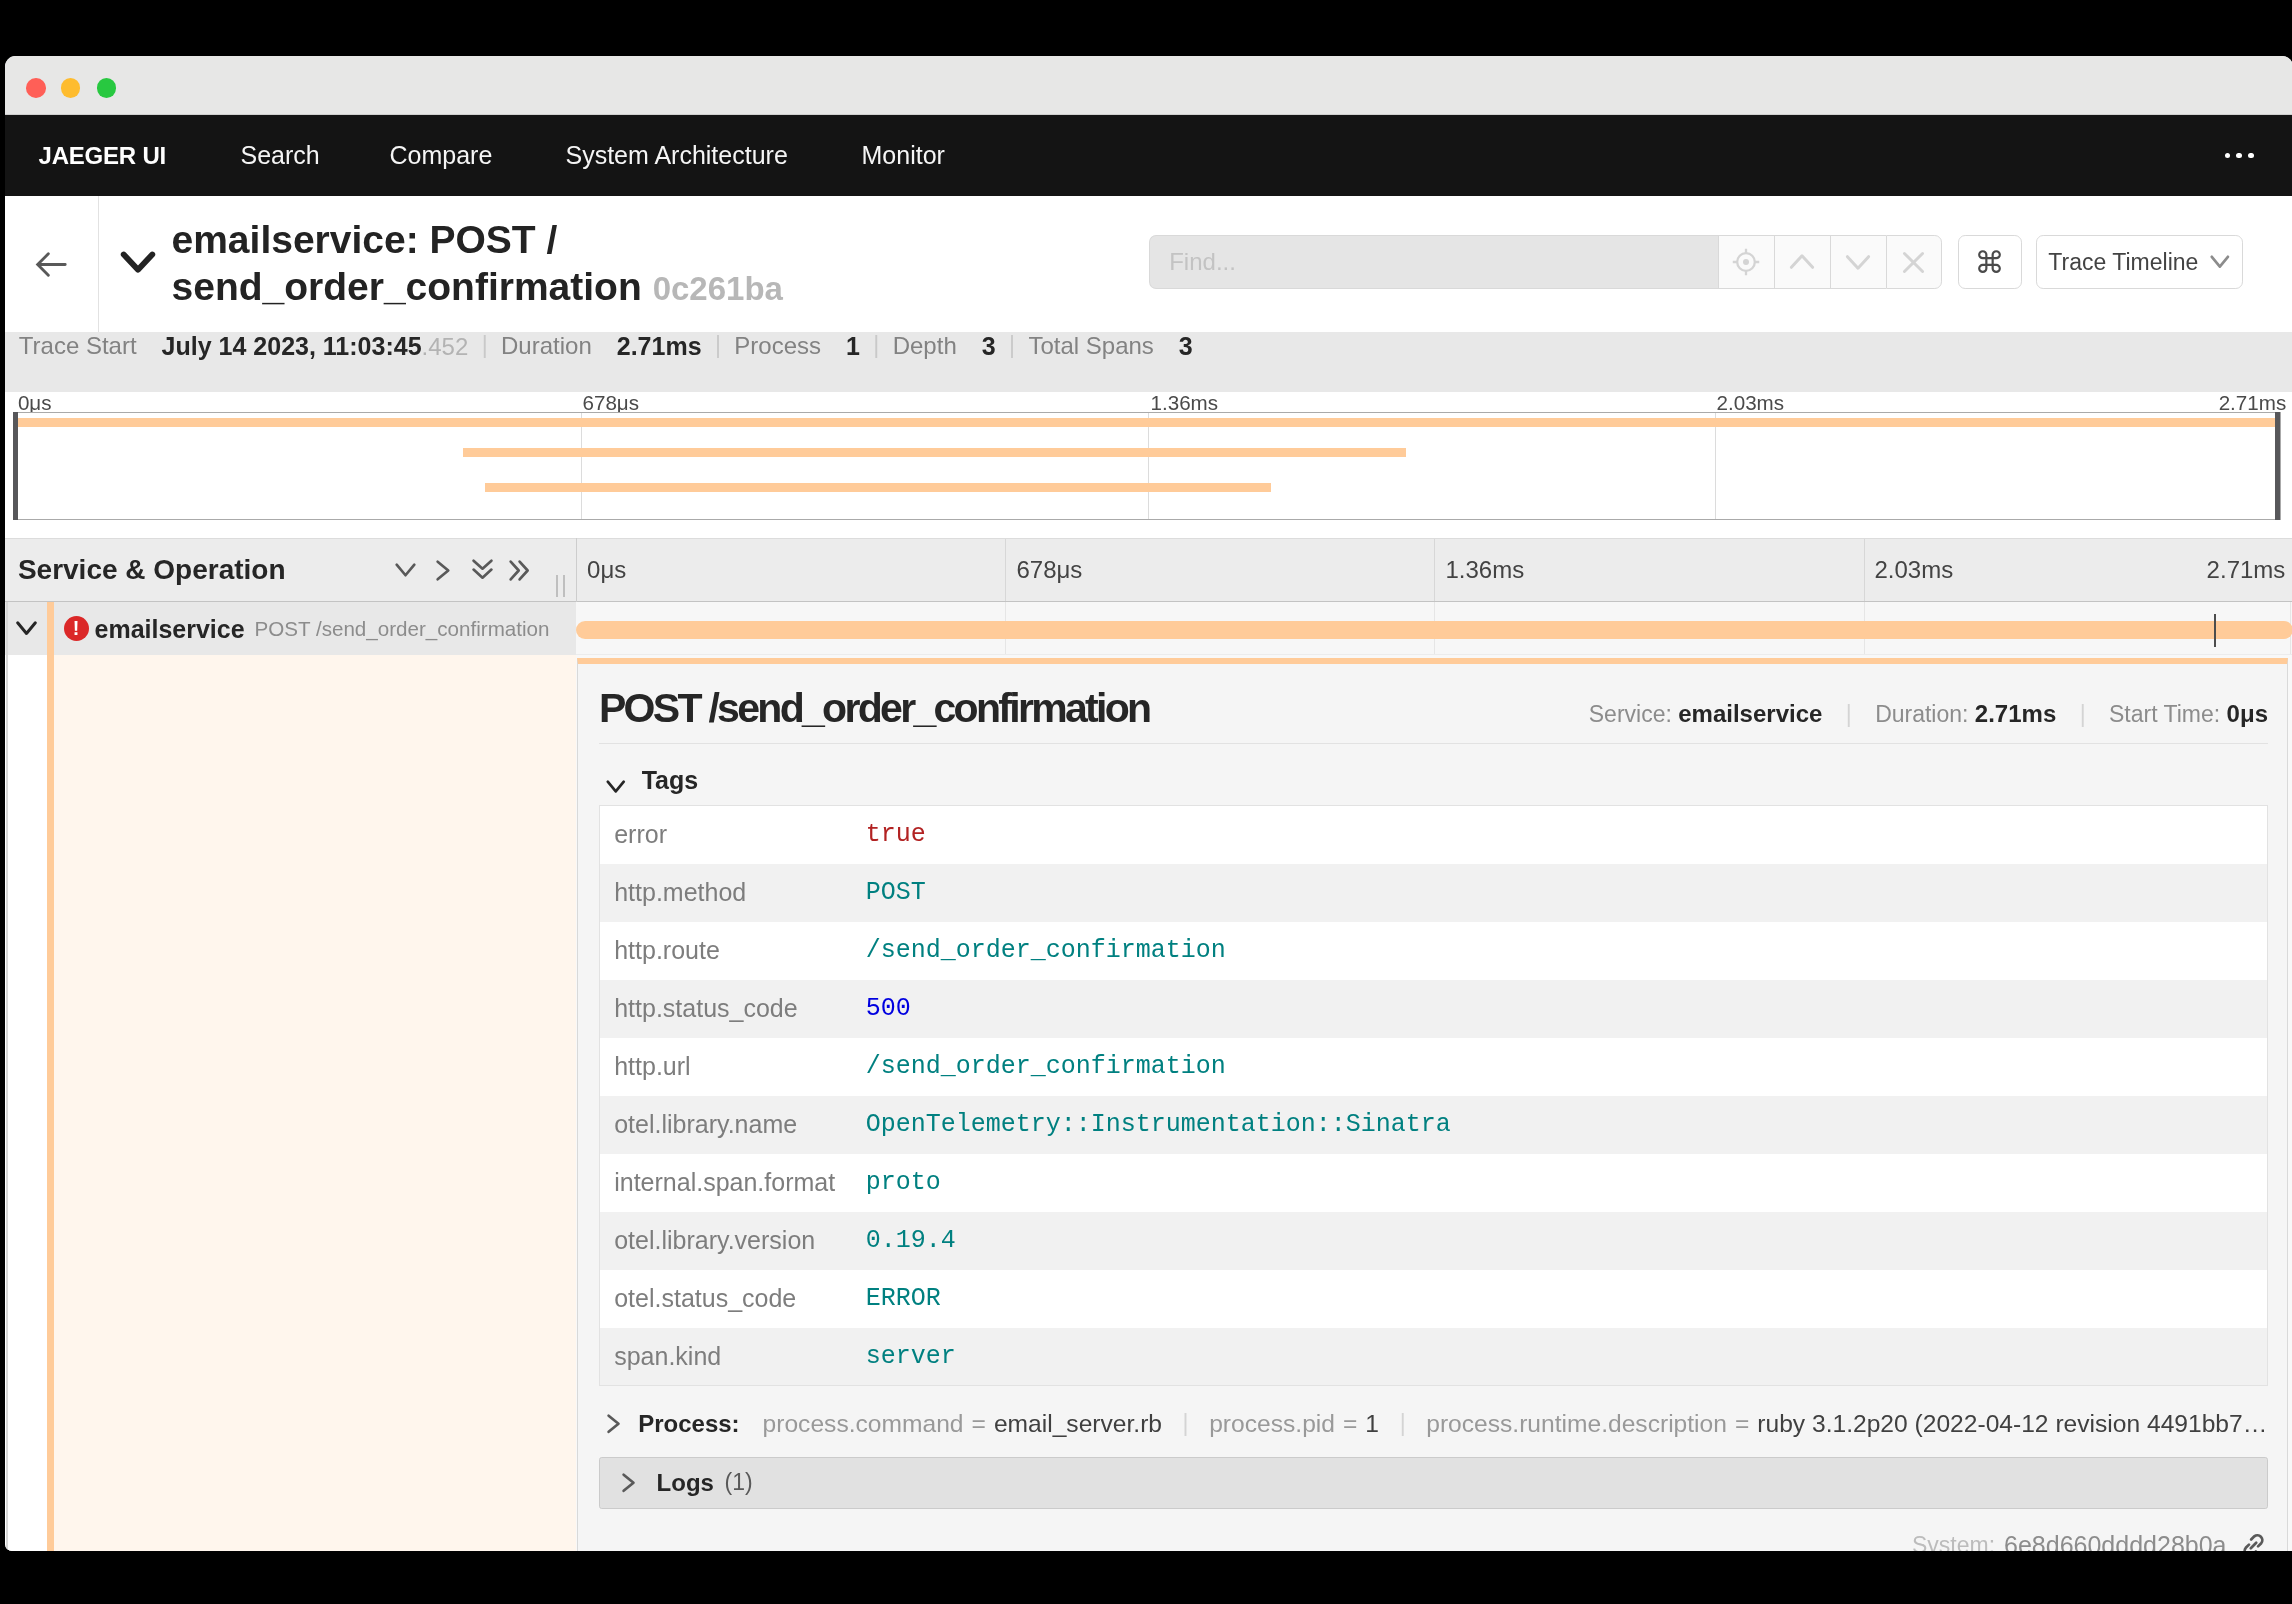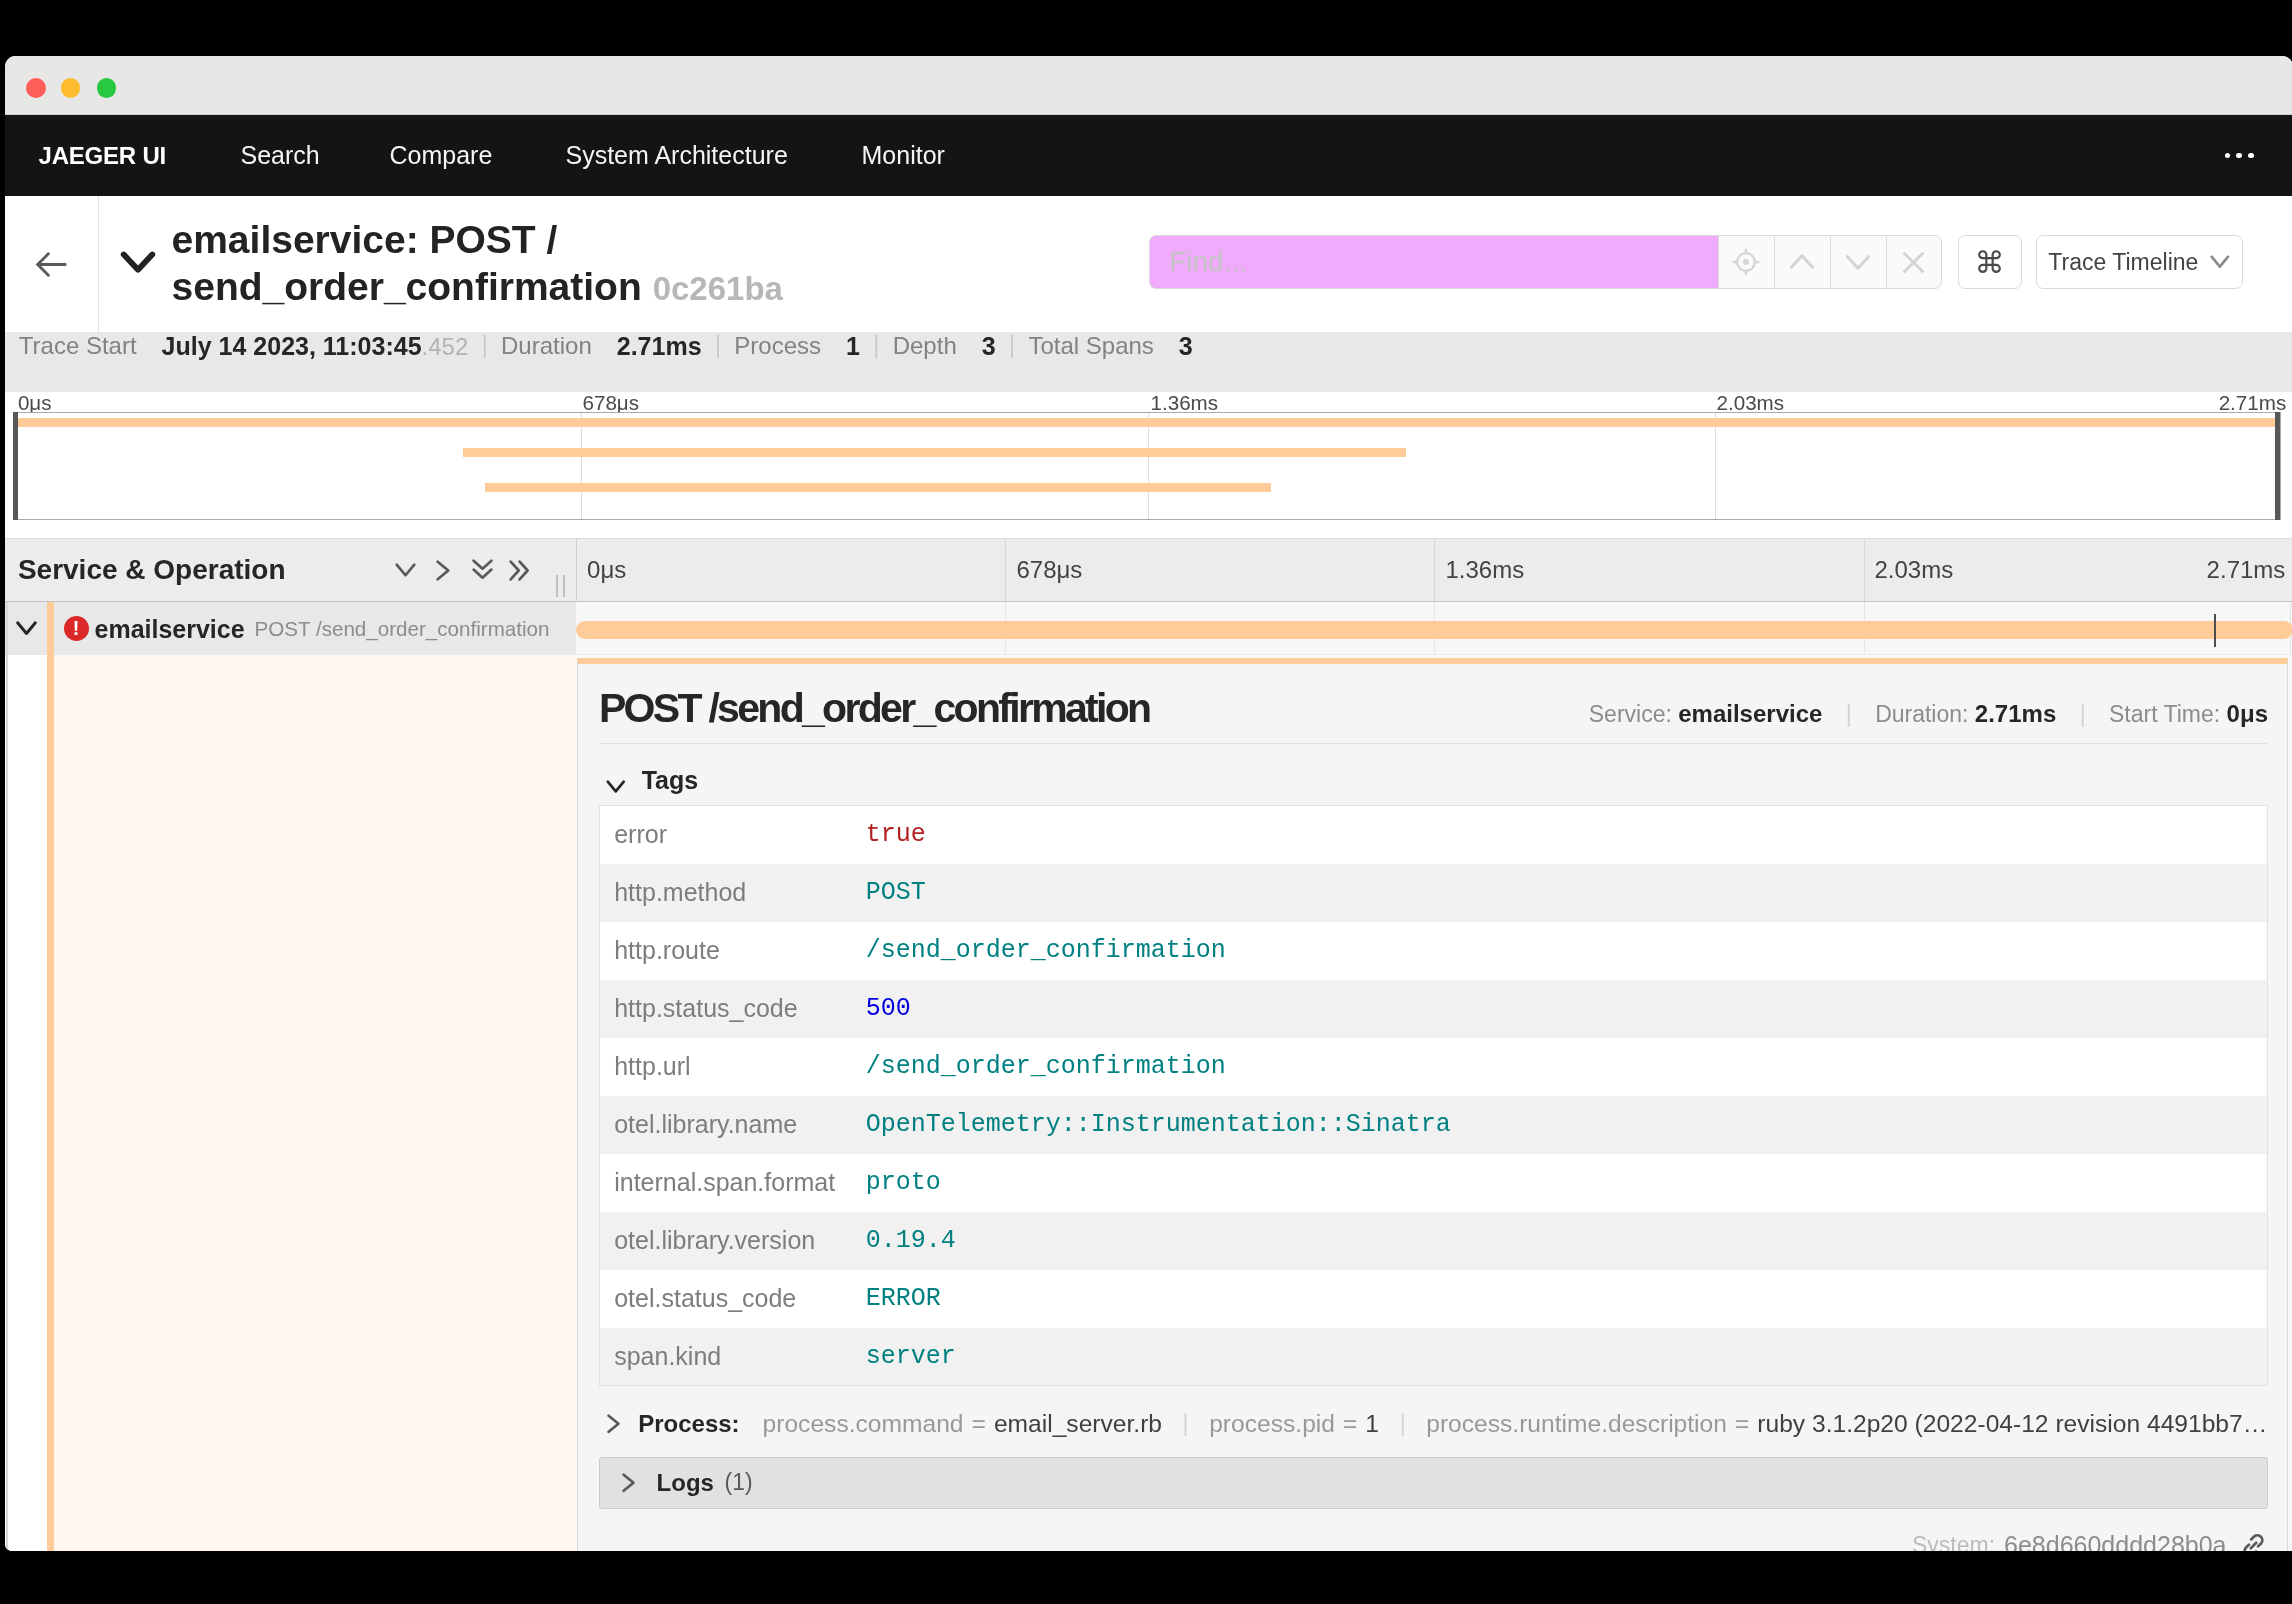--- a/index.html
+++ b/index.html
@@ -35,22 +35,22 @@
   .page-header { position:absolute; left:0; top:140px; width:100%; height:136px; background:#fff; }
   .back-col { position:absolute; left:0; top:0; width:94px; height:100%; border-right:0.9px solid #e2e2e2;
               display:flex; align-items:center; justify-content:center; }
   .title-chevron { position:absolute; left:115px; top:50%; margin-top:-14.3px; }
   .trace-title { position:absolute; left:167px; top:19.7px; font-size:39px; line-height:47px;
                  font-weight:bold; color:#232323; white-space:nowrap; }
   .trace-id { font-weight:bold; font-size:33px; color:#b7b7b7; }
 
   .find-wrap { position:absolute; left:1144px; top:39px; height:54px; display:flex; }
   .find-input { width:569px; height:54px; border:0.9px solid #d9d9d9; border-right:none;
-                border-radius:7.2px 0 0 7.2px; font-size:28px; padding:0 19.7px; color:#444;
-                outline:none; background:#f0abfc; font-family:"Liberation Sans",sans-serif; }
+                border-radius:7.2px 0 0 7.2px; font-size:24px; padding:0 19.7px; color:#444;
+                outline:none; background:#e5e5e5; font-family:"Liberation Sans",sans-serif; }
   .find-input::placeholder { color:#c3c3c3; }
   .find-btn { width:56px; height:54px; background:#fafafa; border:0.9px solid #d9d9d9; border-right:none;
               display:flex; align-items:center; justify-content:center; }
   .find-btn:last-child { border-right:0.9px solid #d9d9d9; border-radius:0 7.2px 7.2px 0; }
   .cmd-btn { position:absolute; left:1953px; top:39px; width:64px; height:54px; background:#fff;
              border:0.9px solid #d9d9d9; border-radius:7.2px; color:#4a4a4a; font-size:30px;
              display:flex; align-items:center; justify-content:center;
              font-family:"DejaVu Sans", sans-serif; }
   .view-btn { position:absolute; left:2031px; top:39px; width:207px; height:54px; background:#fff;
               border:0.9px solid #d9d9d9; border-radius:7.2px; display:flex; align-items:center;

